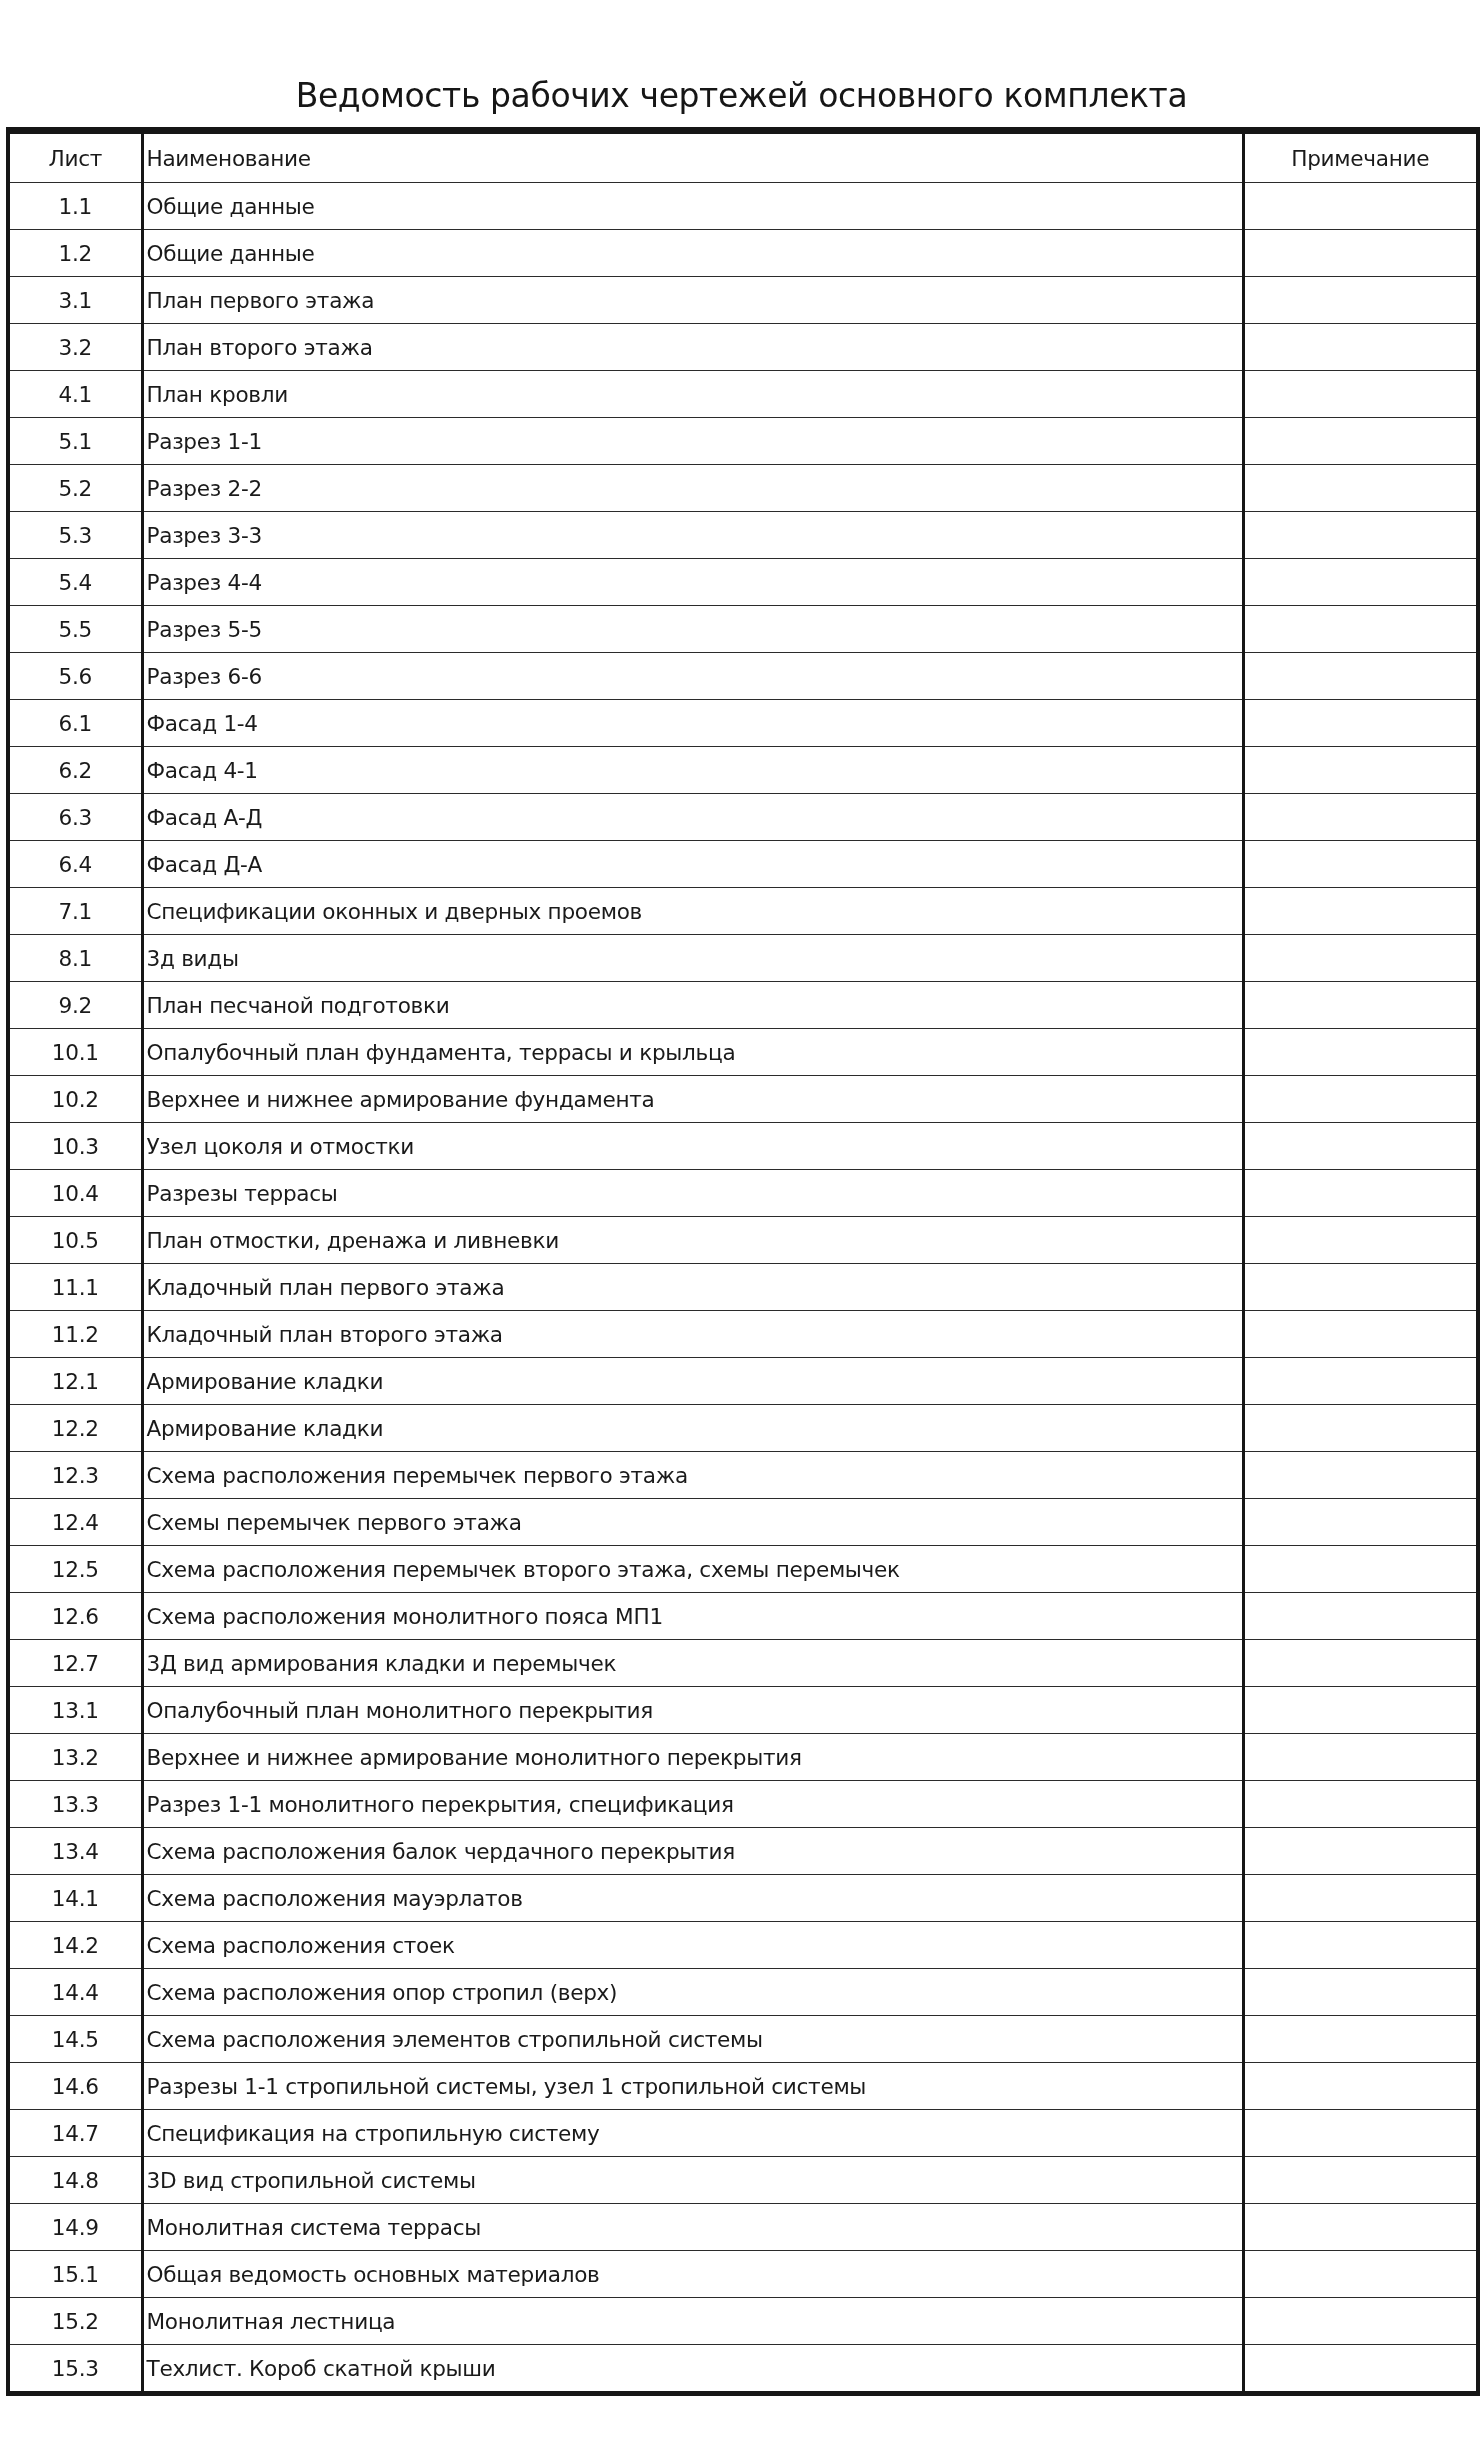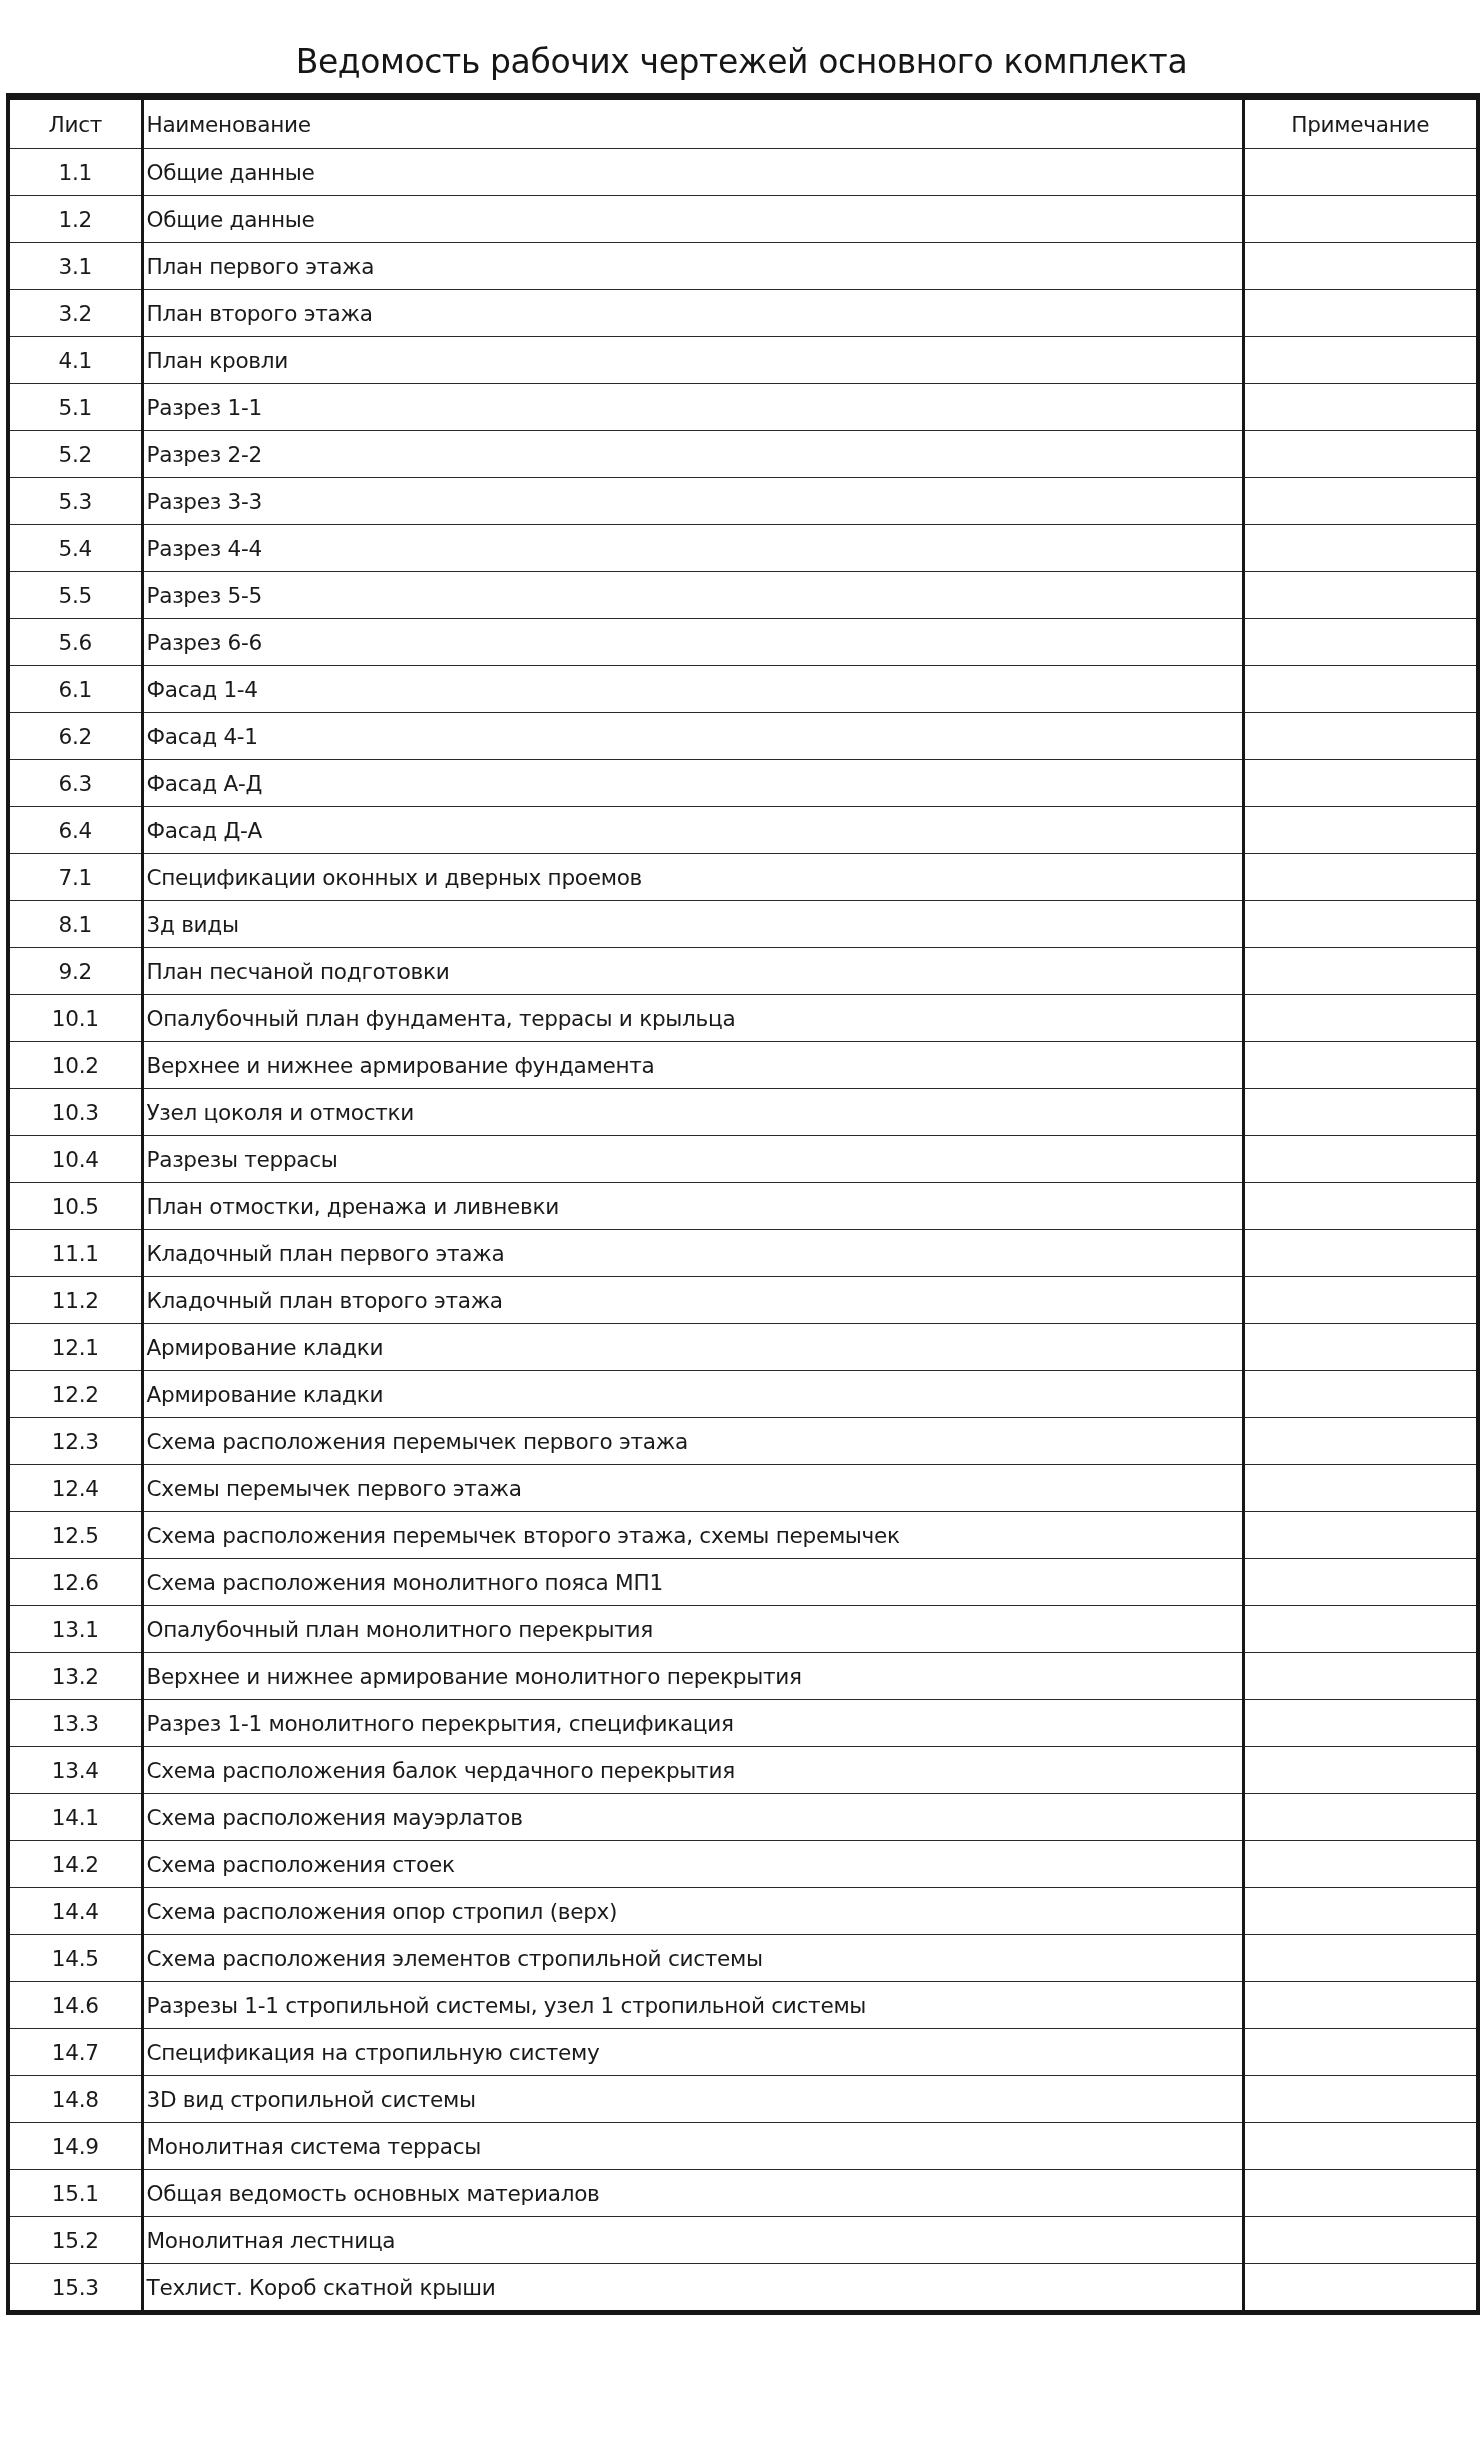--- a/index.html
+++ b/index.html
@@ -13,21 +13,21 @@
     font-family: "DejaVu Sans", "Liberation Sans", sans-serif;
     color: #1a1a1a;
     overflow: hidden;
   }
   .page {
     position: relative;
     width: 1483px;
     height: 2462px;
   }
   .title {
-    padding-top: 42px;
+    padding-top: 76px;
     text-align: center;
     font-size: 33px;
     letter-spacing: -0.4px;
     white-space: nowrap;
     color: #161616;
   }
   table.register {
     border-collapse: collapse;
     table-layout: fixed;
     width: 1471px;
@@ -229,20 +229,25 @@
           <td class="col-sheet">12.5</td>
           <td class="col-name">Схема расположения перемычек второго этажа, схемы перемычек</td>
           <td class="col-note"></td>
         </tr>
         <tr>
           <td class="col-sheet">12.6</td>
           <td class="col-name">Схема расположения монолитного пояса МП1</td>
           <td class="col-note"></td>
         </tr>
         <tr>
+          <td class="col-sheet">12.7</td>
+          <td class="col-name">3Д вид армирования кладки и перемычек</td>
+          <td class="col-note"></td>
+        </tr>
+        <tr>
           <td class="col-sheet">13.1</td>
           <td class="col-name">Опалубочный план монолитного перекрытия</td>
           <td class="col-note"></td>
         </tr>
         <tr>
           <td class="col-sheet">13.2</td>
           <td class="col-name">Верхнее и нижнее армирование монолитного перекрытия</td>
           <td class="col-note"></td>
         </tr>
         <tr>

